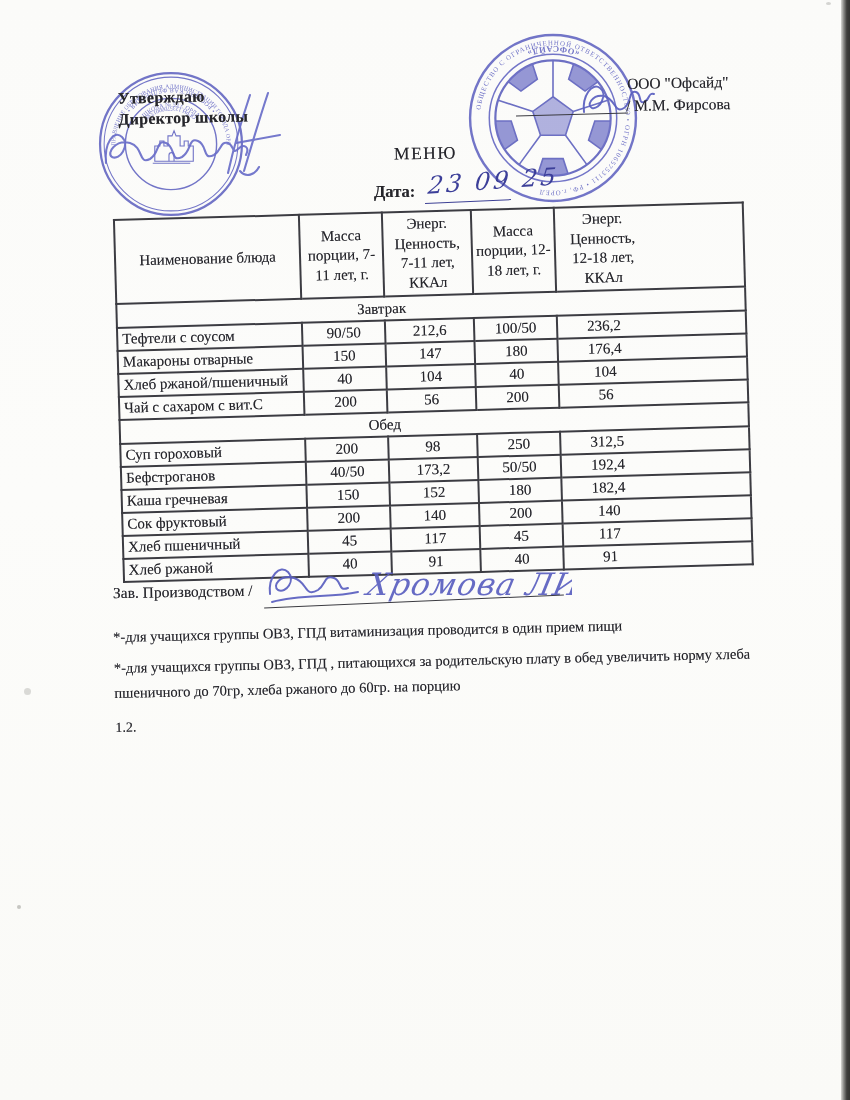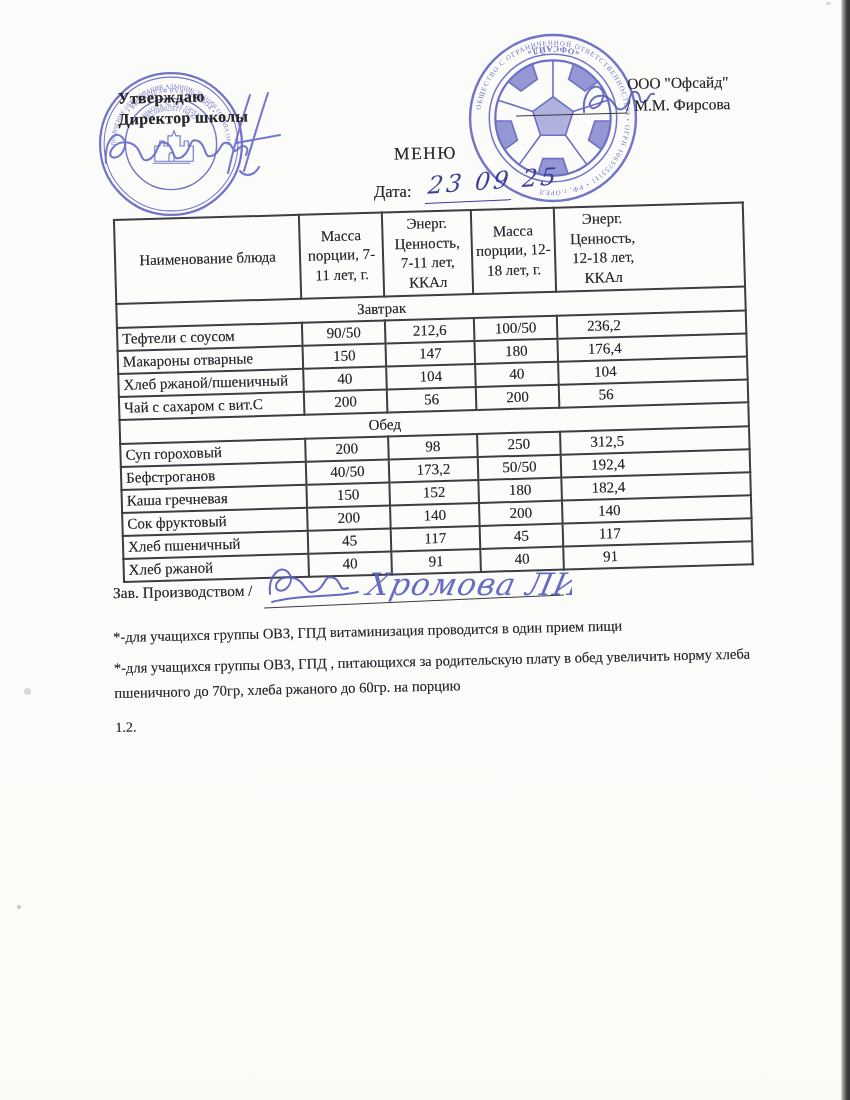--- a/index.html
+++ b/index.html
@@ -19,21 +19,21 @@
   .approve { left:118px; top:86px; transform:rotate(-1.5deg); font-size:16px; font-weight:600;
     line-height:21px; letter-spacing:.3px; text-shadow:0 0 .5px rgba(40,40,55,.55); z-index:3; }
   .stamp { opacity:.82; }
   .sig { opacity:.92; }
   .company { left:608px; top:72px; width:140px; text-align:center; font-size:15.5px;
     line-height:22px; transform:rotate(-1deg); text-shadow:0 0 .5px rgba(40,40,55,.5); }
   .vendor-line { left:516px; top:114px; width:112px; border-top:1.6px solid #3a3a40;
     transform:rotate(-1.5deg); }
   .menu-title { left:394px; top:143px; font-size:17.5px; letter-spacing:1.5px;
     transform:rotate(-1deg); text-shadow:0 0 .5px rgba(40,40,55,.5); }
-  .date-label { left:374px; top:182px; font-size:16.5px; text-shadow:0 0 .5px rgba(40,40,55,.5); }
+  .date-label { left:374px; top:182px; font-size:16.5px; text-shadow:0 0 .5px rgba(40,40,55,.5);font-weight:bold; }
   .date-value { left:428px; top:167px; font-size:24px; font-style:italic; color:#3c3f99;
     letter-spacing:3px; transform:rotate(-4deg) skewX(-10deg); font-family:"DejaVu Serif",serif; }
   .date-line { left:425px; top:201px; width:86px; border-top:1.6px solid #3d4095;
     transform:rotate(-2.5deg); }
 
   
   .menu-wrap { left:118px; top:219px; transform:rotate(-1.6deg); transform-origin:0 50%; }
   table.menu { border-collapse:collapse; table-layout:fixed; width:629px;
     text-shadow:0 0 .5px rgba(40,40,55,.5); }
   table.menu td, table.menu th { border:2px solid #3c3c42; font-weight:normal;

